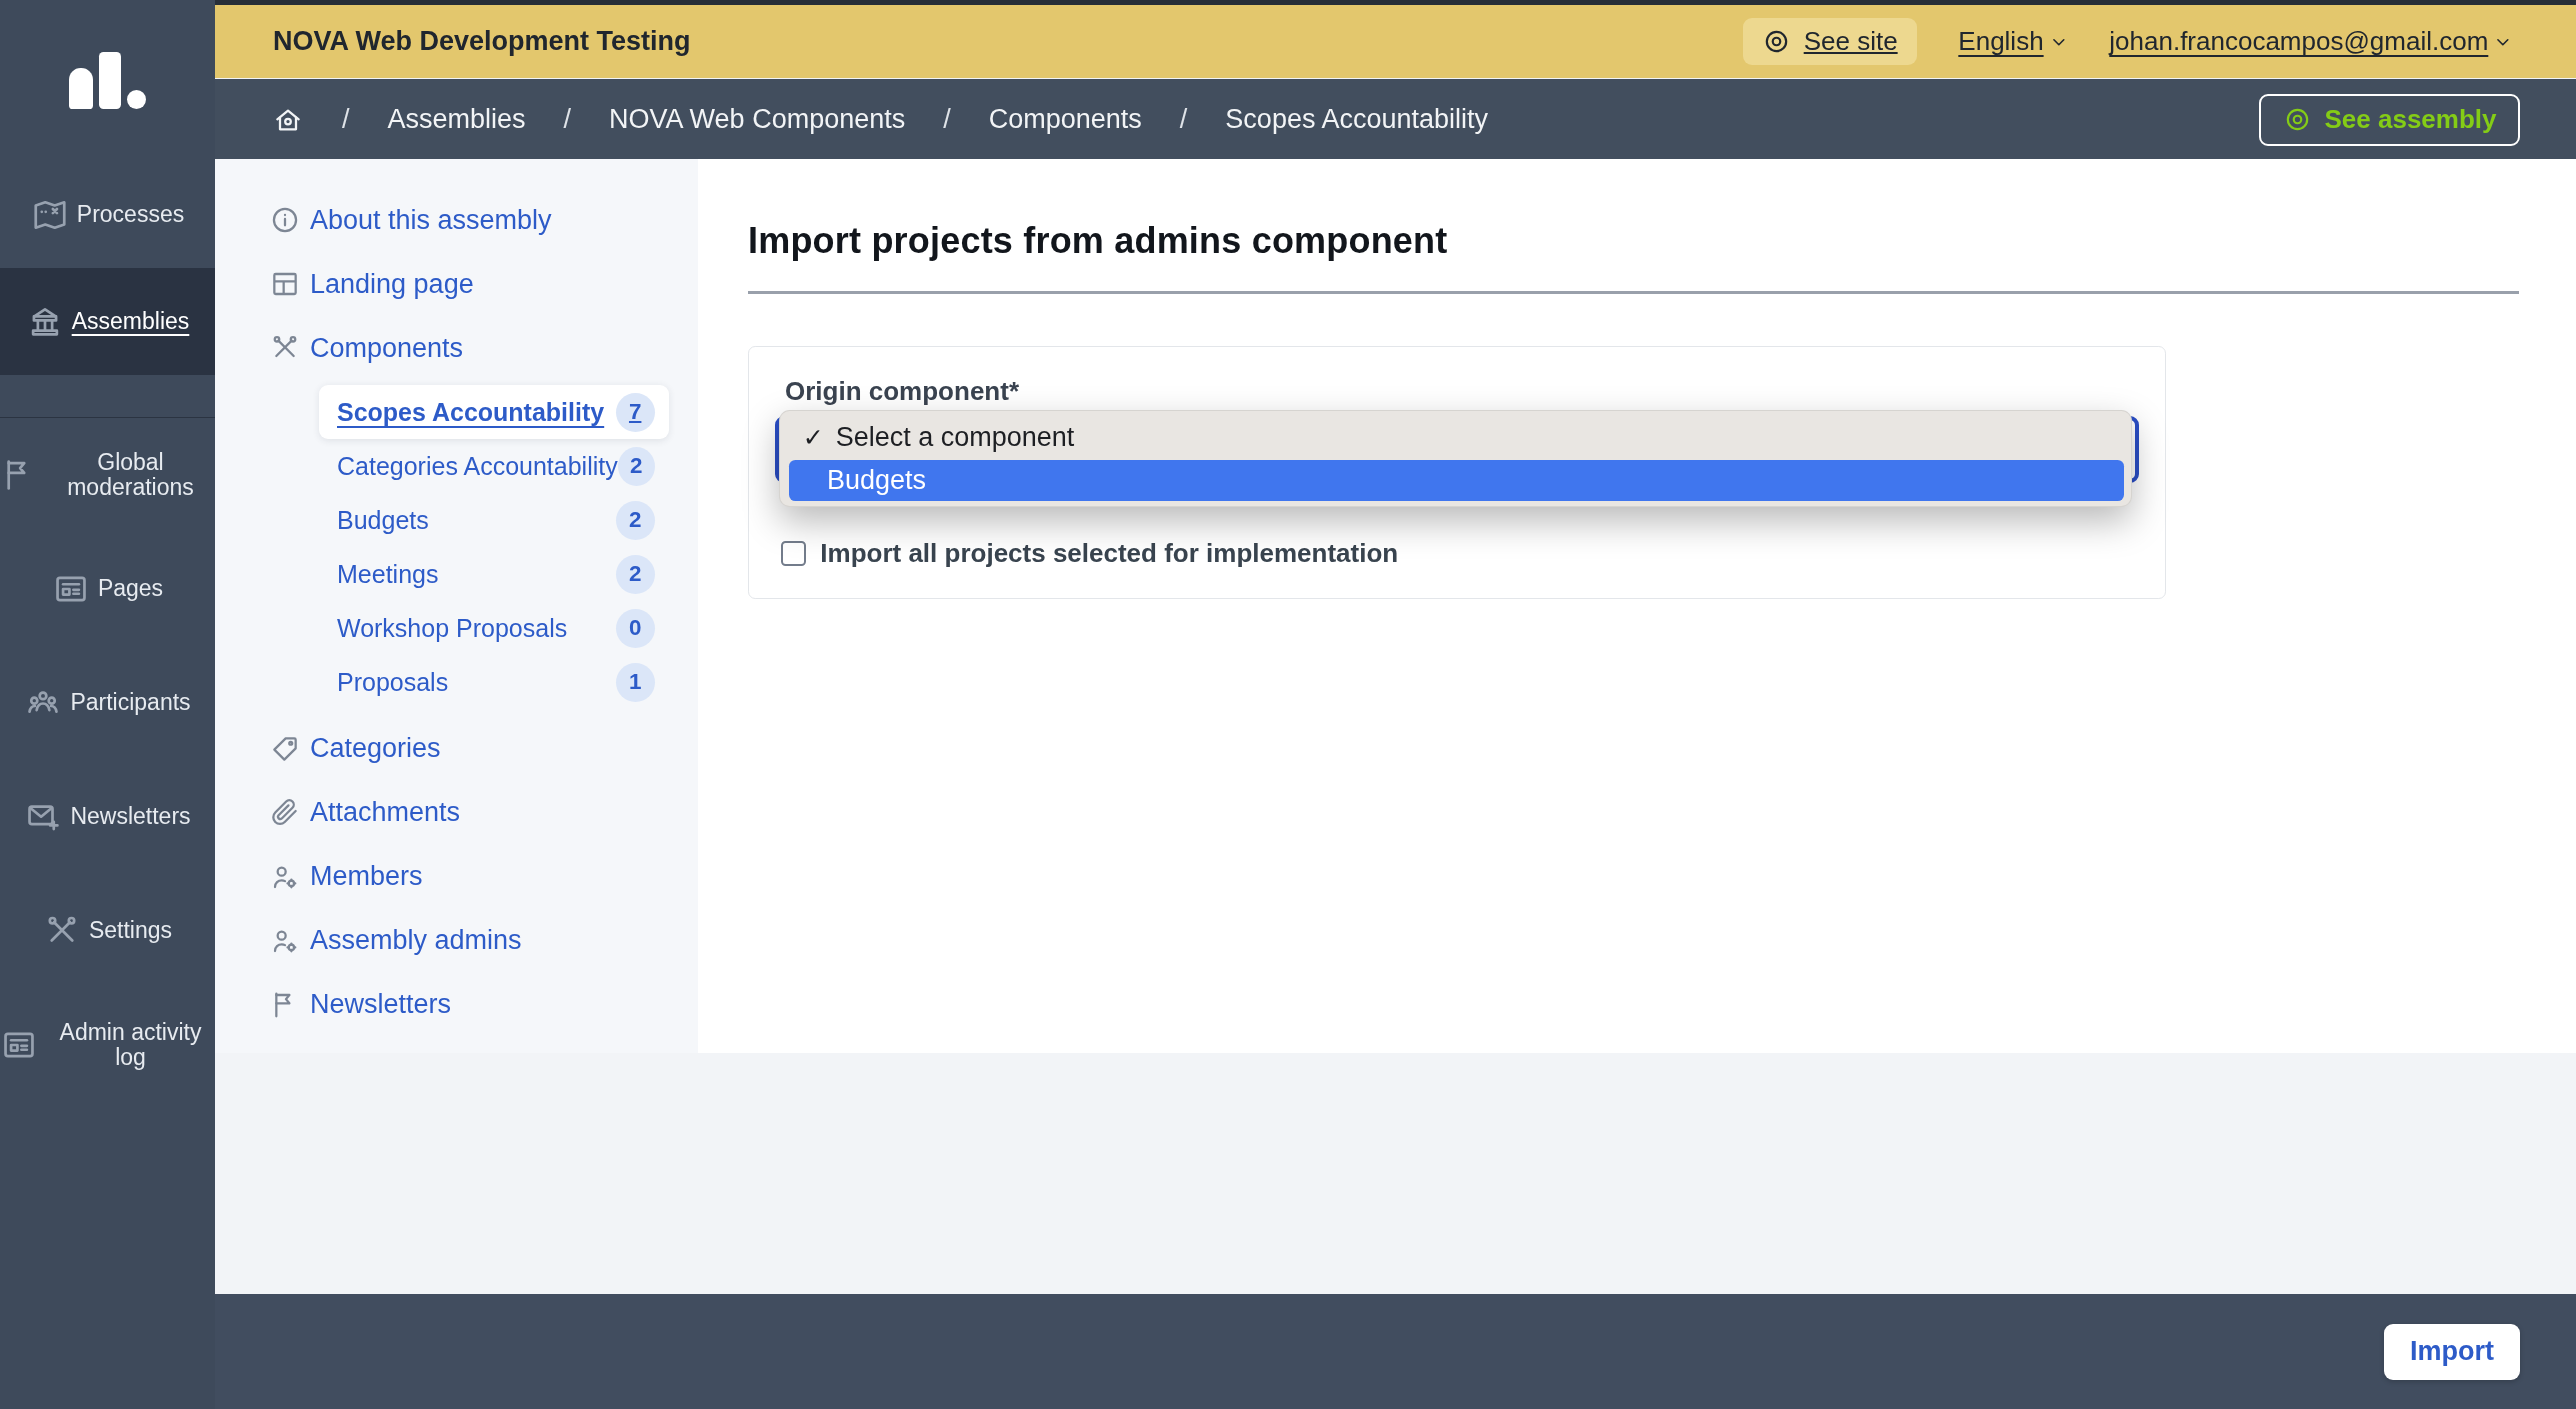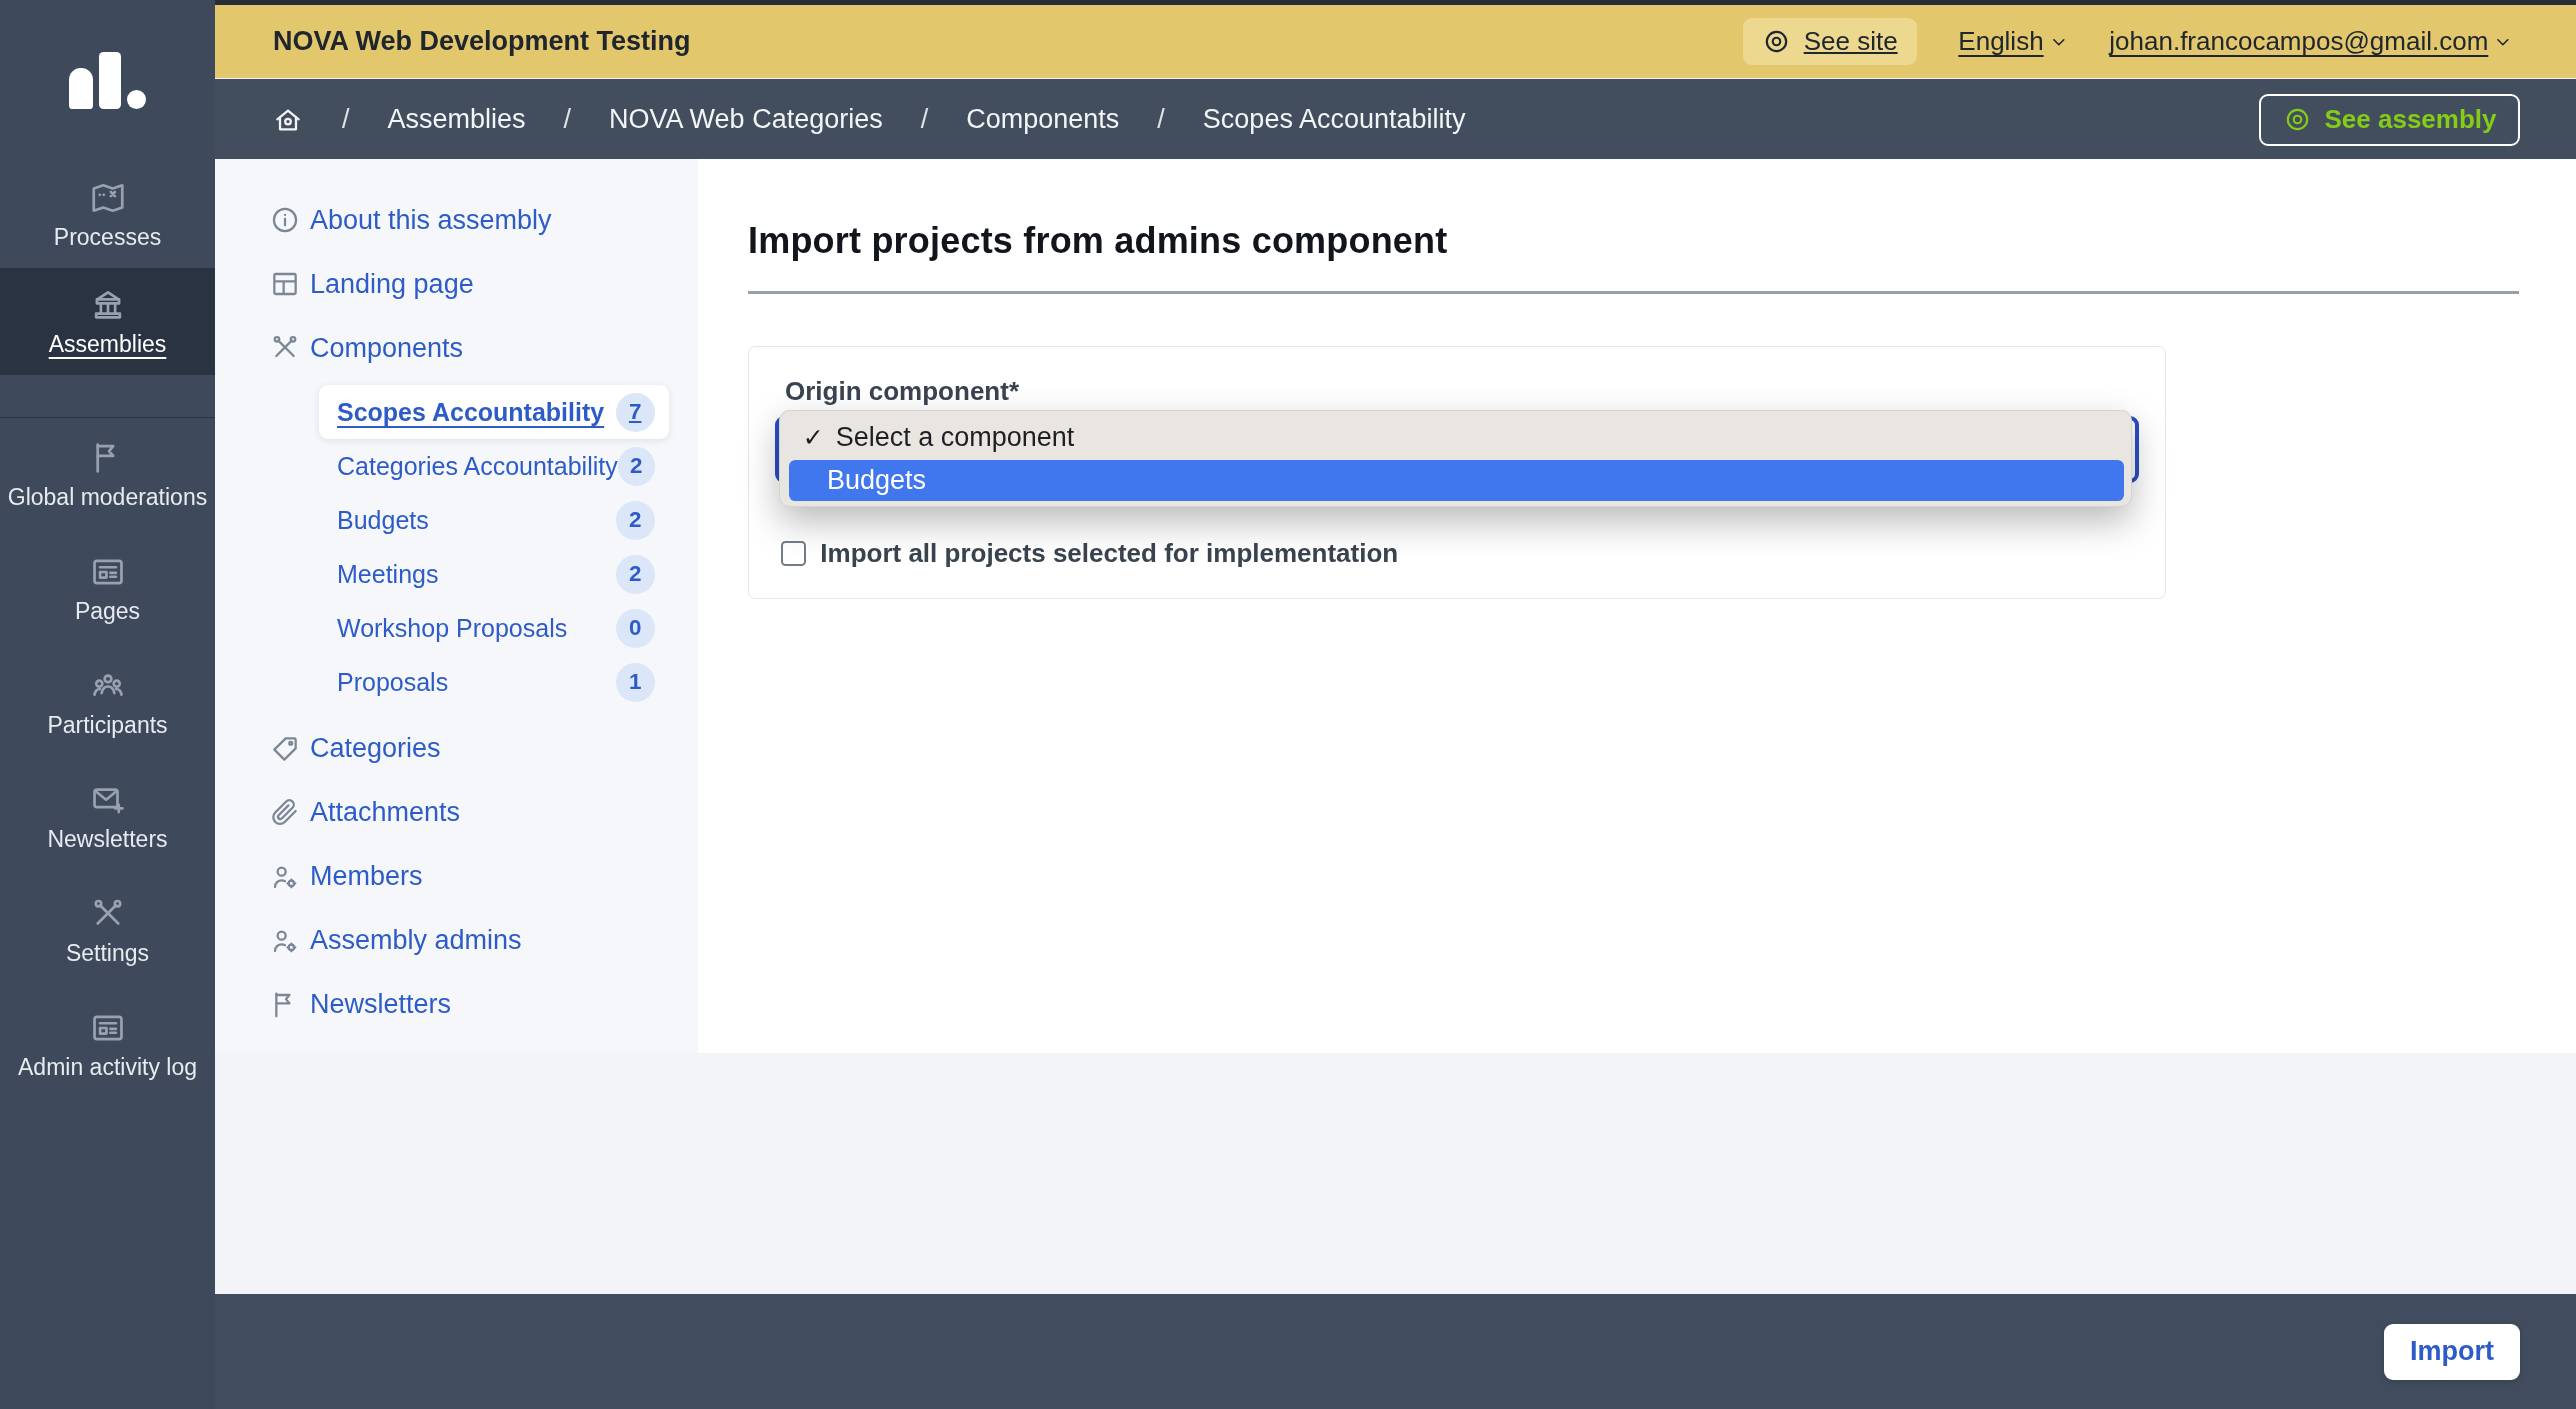--- a/index.html
+++ b/index.html
@@ -10,21 +10,21 @@
   }
   svg { display:block; }
 
   
   .sidebar { position:absolute; left:0; top:0; width:215px; height:1410px; background:#3e4a5b; z-index:5; }
   .logo-wrap { height:161px; display:flex; align-items:center; justify-content:center; }
   .logo { display:flex; align-items:flex-end; gap:6.3px; }
   .logo-bar1 { width:24px; height:41px; background:#fff; border-radius:11.6px 11.6px 3.6px 3.6px; }
   .logo-bar2 { width:21.5px; height:57px; background:#fff; border-radius:4.5px; }
   .logo-dot  { width:19px; height:19px; background:#fff; border-radius:50%; }
-  .side-item { height:107px; display:flex; flex-direction:column; align-items:center; justify-content:center; gap:8px; cursor:pointer; }
+  .side-item { height:107px; display:flex; flex-direction:row; align-items:center; justify-content:center; gap:8px; cursor:pointer; }
   .side-item .ic { color:#97a1af; }
   .side-item .lbl { color:#e7ebf0; font-size:23px; line-height:1.1; text-align:center; max-width:211px; }
   .side-item.active { background:#2a3342; }
   .side-item.active .lbl { color:#ffffff; text-decoration:underline; text-underline-offset:4.5px; }
   .side-divider { height:43px; border-bottom:1.8px solid #2b3442; }
   .side-item.tall { height:114px; }
 
   
   .top-strip { position:absolute; left:215px; top:0; width:2361px; height:5.4px; background:#272e38; }
   .topbar { position:absolute; left:215px; top:5.4px; width:2361px; height:73px; background:#e3c76d;
@@ -238,21 +238,21 @@
   <span class="home">
     <svg width="32" height="32" viewBox="0 0 24 24" fill="none" stroke="currentColor" stroke-width="1.7" stroke-linecap="round" stroke-linejoin="round">
       <path d="M4 11.5L12 5l8 6.5"></path>
         <path d="M6 10.2V19h12v-8.8"></path>
         <circle cx="12" cy="13.2" r="2.1"></circle>
     </svg>
   </span>
   <span class="crumb-sep">/</span>
   <span class="crumb-item">Assemblies</span>
   <span class="crumb-sep">/</span>
-  <span class="crumb-item">NOVA Web Categories</span>
+  <span class="crumb-item">NOVA Web Components</span>
   <span class="crumb-sep">/</span>
   <span class="crumb-item">Components</span>
   <span class="crumb-sep">/</span>
   <span class="crumb-item">Scopes Accountability</span>
   <button class="see-assembly-btn">
     <span>
       <svg width="29" height="29" viewBox="0 0 24 24" fill="none" stroke="currentColor" stroke-width="1.8">
         <circle cx="12" cy="12" r="8"></circle>
           <circle cx="12" cy="12" r="3.1"></circle>
       </svg>

